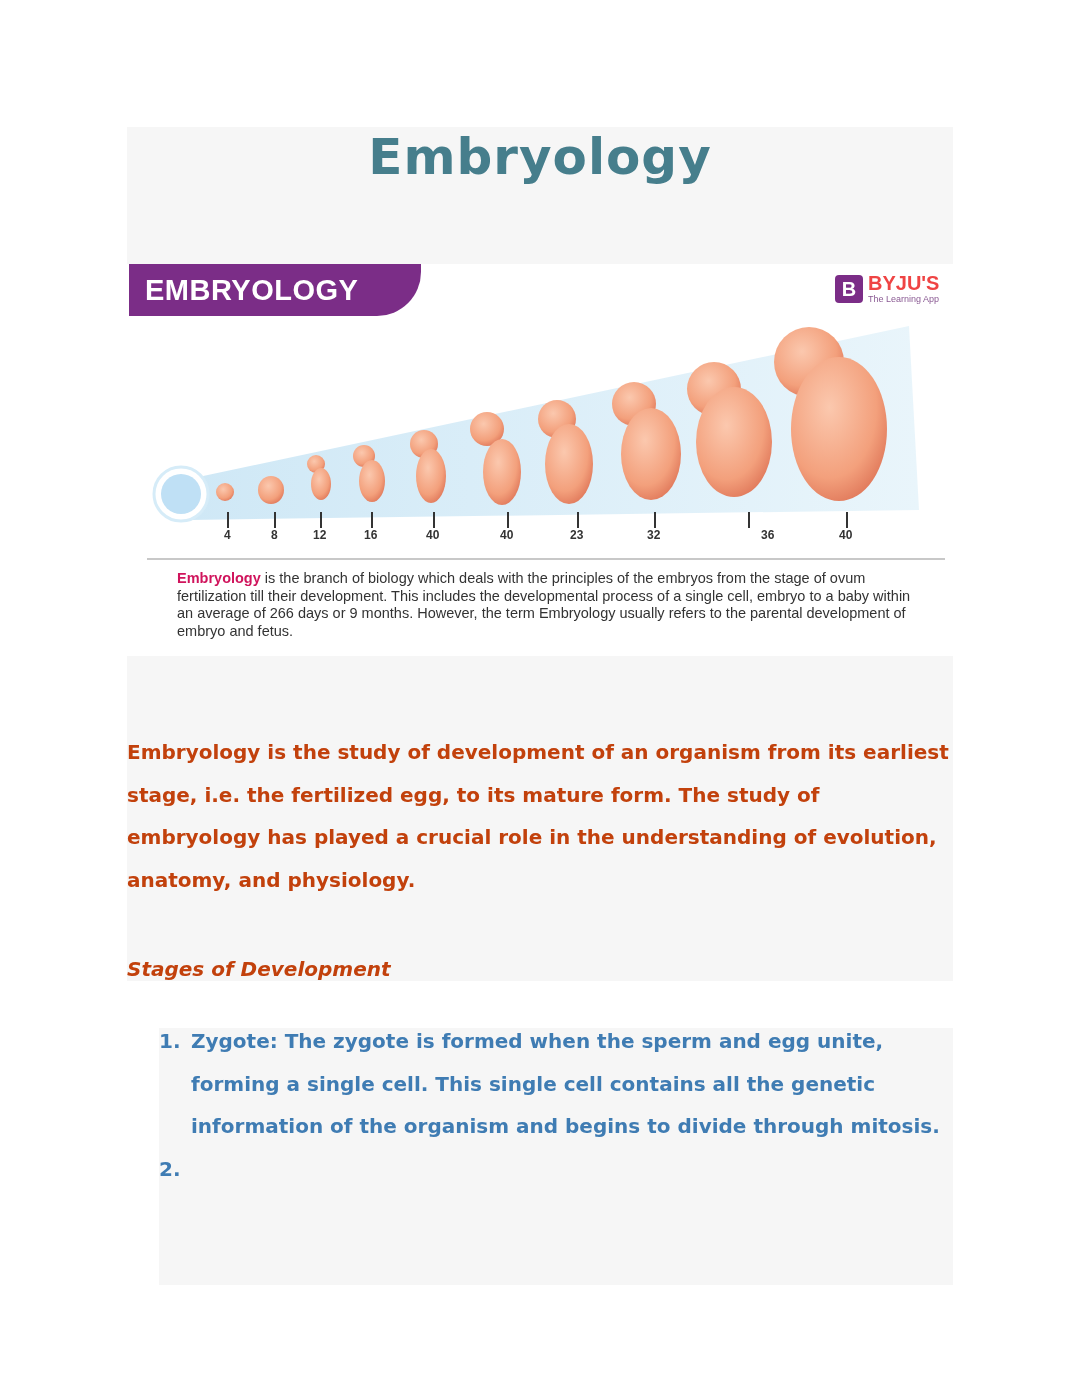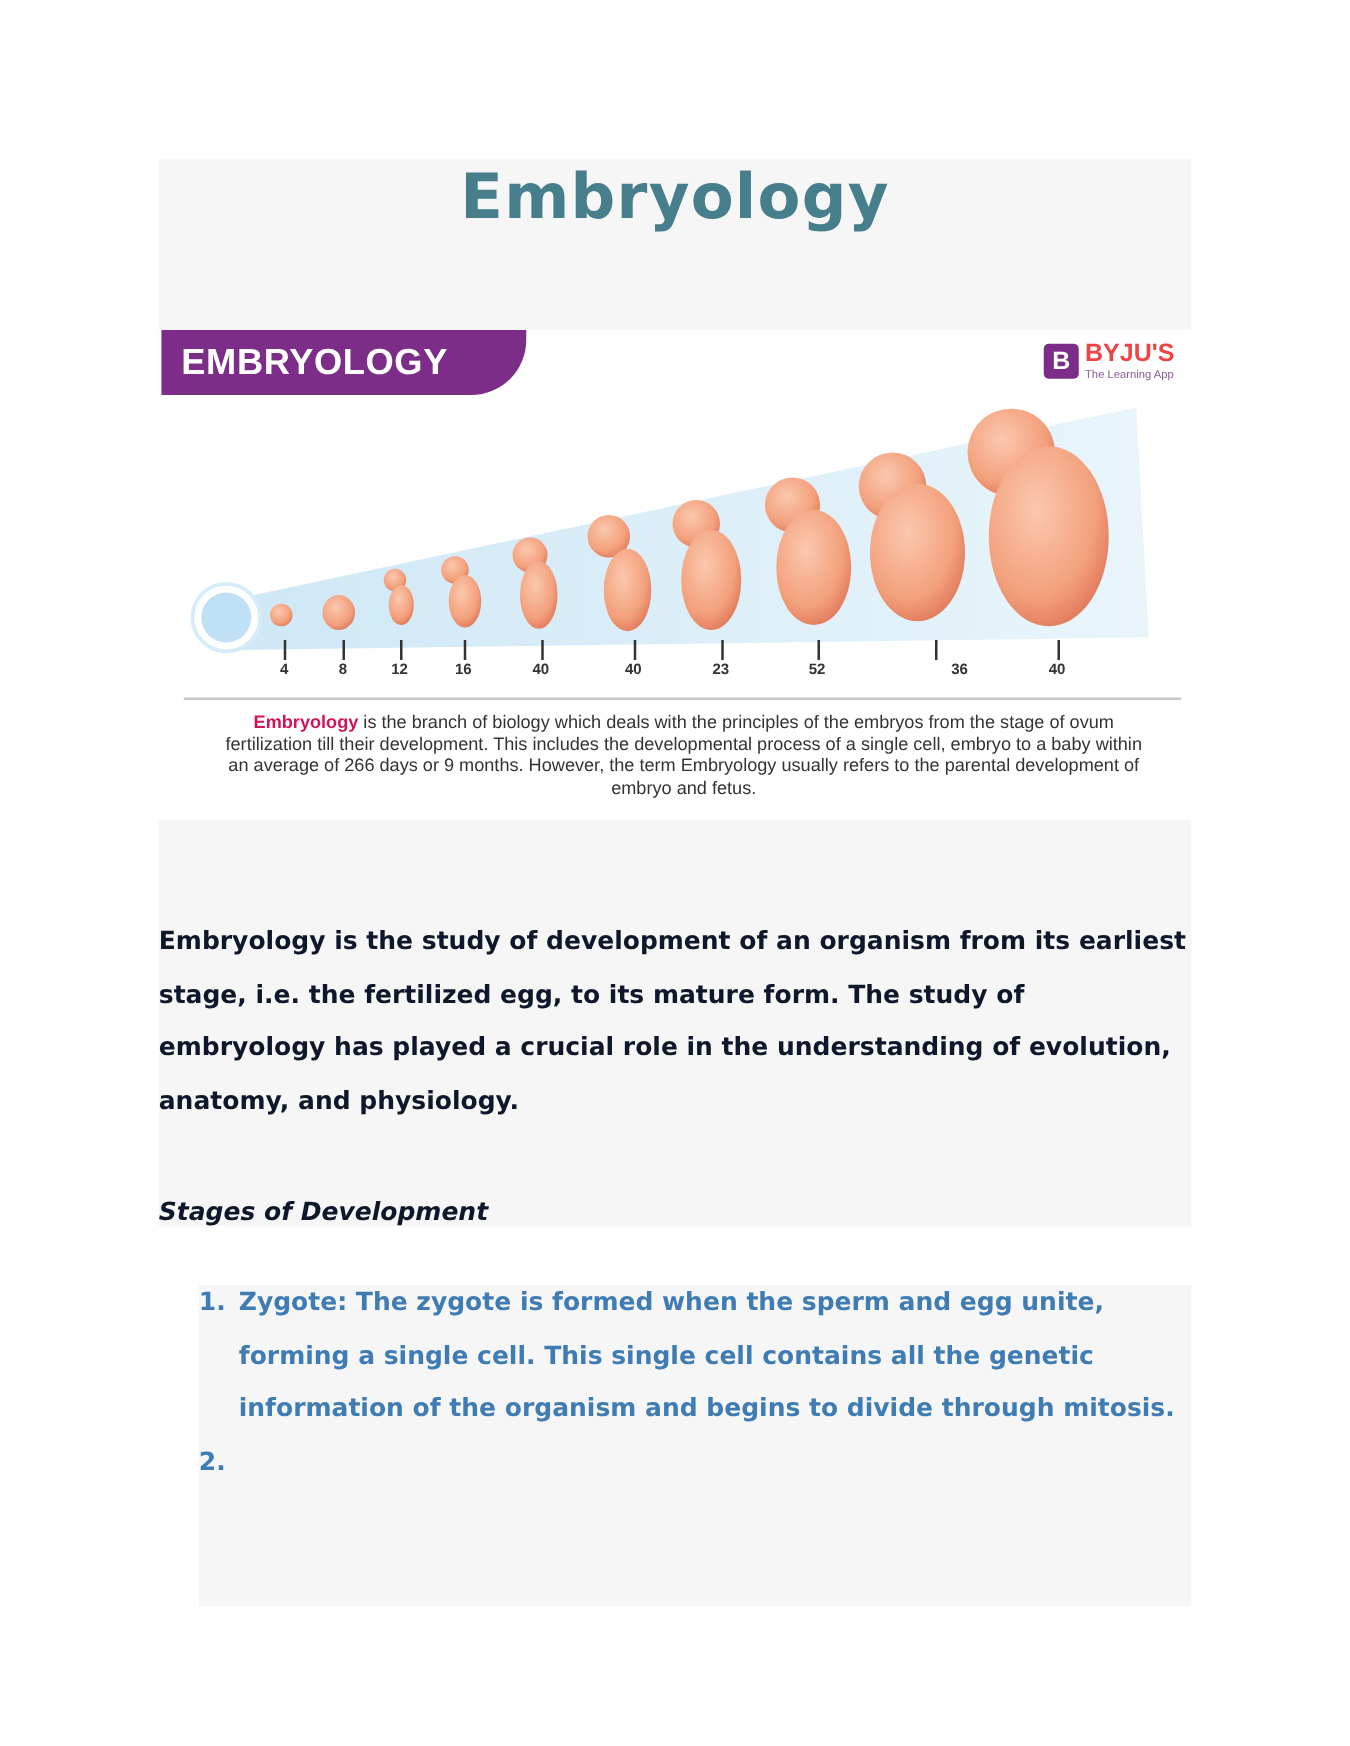--- a/index.html
+++ b/index.html
@@ -9,24 +9,24 @@
   #page-title { position: absolute; left: 0; right: 0; top: 128px; text-align: center; font-size: 50px; font-weight: bold; color: #467e8c; letter-spacing: 1px; margin: 0; }
   #figure { position: absolute; left: 129px; top: 264px; width: 824px; height: 392px; background: #ffffff; overflow: hidden; }
   .banner { position: absolute; left: 0; top: 0; width: 292px; height: 52px; background: #7b2d87; border-bottom-right-radius: 44px; }
   .banner span { position: absolute; left: 16px; top: 10px; font-family: "Liberation Sans", sans-serif; font-weight: bold; font-size: 29px; color: #ffffff; letter-spacing: 0.5px; }
   .logo { position: absolute; right: 6px; top: 9px; width: 112px; height: 34px; }
   .logo .mark { position: absolute; left: 0; top: 2px; width: 28px; height: 28px; background: #7b2d87; border-radius: 4px; color: #fff; font-family: "Liberation Sans", sans-serif; font-weight: bold; font-size: 20px; text-align: center; line-height: 28px; }
   .logo .name { position: absolute; left: 33px; top: -1px; font-family: "Liberation Sans", sans-serif; font-weight: bold; font-size: 20px; color: #ef4444; }
   .logo .tag { position: absolute; left: 33px; top: 21px; font-family: "Liberation Sans", sans-serif; font-size: 9px; color: #8a5a93; white-space: nowrap; }
   .diagram { position: absolute; left: 0; top: 50px; width: 824px; height: 240px; }
   .rule { position: absolute; left: 18px; top: 294px; width: 798px; height: 2px; background: #c8c8c8; }
-  .caption { position: absolute; left: 48px; top: 306px; width: 740px; font-family: "Liberation Sans", sans-serif; font-size: 14.5px; line-height: 17.5px; color: #333; text-align: center; }
+  .caption { position: absolute; left: 48px; top: 306px; width: 740px; font-family: "Liberation Sans", sans-serif; font-size: 14.5px; line-height: 17.5px; color: #333; }
   .caption b { color: #d0145c; }
   #intro-panel { left: 127px; top: 656px; width: 826px; height: 325px; }
-  .body-text { position: absolute; font-size: 20px; color: #0f172a; font-weight: bold; line-height: 42.5px; margin: 0; }
+  .body-text { position: absolute; font-size: 20px; color: #c2410c; font-weight: bold; line-height: 42.5px; margin: 0; }
   #intro-text { left: 127px; top: 731px; width: 830px; }
   #stages-heading { left: 127px; top: 948px; font-style: italic; }
   #list-panel { left: 159px; top: 1028px; width: 794px; height: 257px; }
   #stage-list { position: absolute; left: 159px; top: 1020px; width: 790px; margin: 0; padding: 0; list-style: none; }
   #stage-list li { position: relative; padding-left: 32px; font-size: 20px; color: #3f7cb3; font-weight: bold; line-height: 42.5px; }
   #stage-list li .num { position: absolute; left: 0; top: 0; }
 </style>
 </head>
 <body>
 
@@ -112,21 +112,21 @@
     </g>
   </svg>
   <div style="position:absolute;left:0;top:264px;width:824px;height:16px;font-family:'Liberation Sans',sans-serif;font-weight:bold;font-size:12px;color:#333;">
     <span style="position:absolute;left:95px;">4</span>
     <span style="position:absolute;left:142px;">8</span>
     <span style="position:absolute;left:184px;">12</span>
     <span style="position:absolute;left:235px;">16</span>
     <span style="position:absolute;left:297px;">40</span>
     <span style="position:absolute;left:371px;">40</span>
     <span style="position:absolute;left:441px;">23</span>
-    <span style="position:absolute;left:518px;">52</span>
+    <span style="position:absolute;left:518px;">32</span>
     <span style="position:absolute;left:632px;">36</span>
     <span style="position:absolute;left:710px;">40</span>
   </div>
   <div class="rule"></div>
   <div class="caption"><b>Embryology</b><span> is the branch of biology which deals with the principles of the embryos from the stage of ovum fertilization till their development. This includes the developmental process of a single cell, embryo to a baby within an average of 266 days or 9 months. However, the term Embryology usually refers to the parental development of embryo and fetus.</span></div>
 </div>
 
 <div class="panel" id="intro-panel"></div>
 <p class="body-text" id="intro-text">Embryology is the study of development of an organism from its earliest stage, i.e. the fertilized egg, to its mature form. The study of embryology has played a crucial role in the understanding of evolution, anatomy, and physiology.</p>
 <p class="body-text" id="stages-heading">Stages of Development</p>

